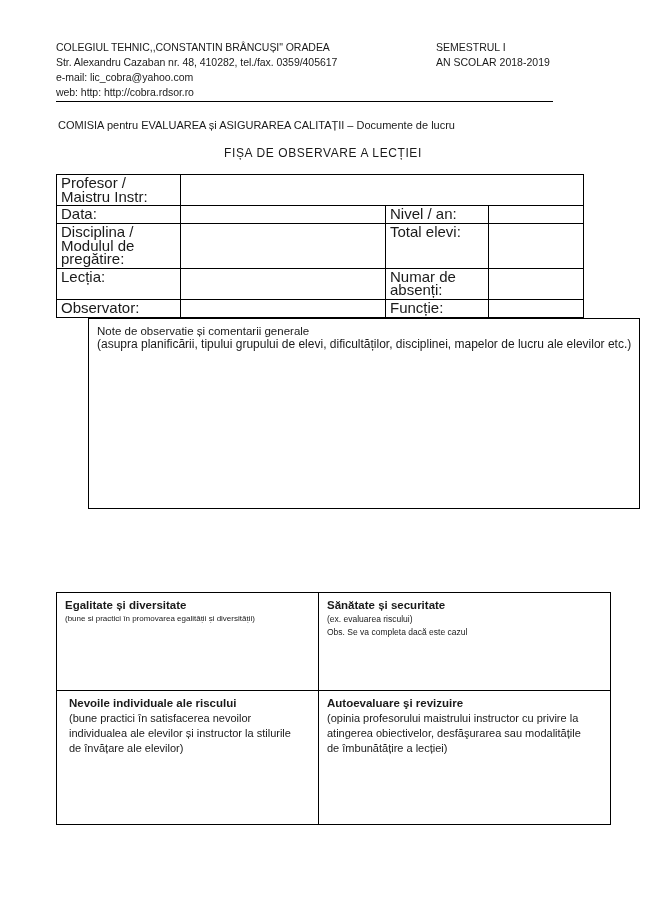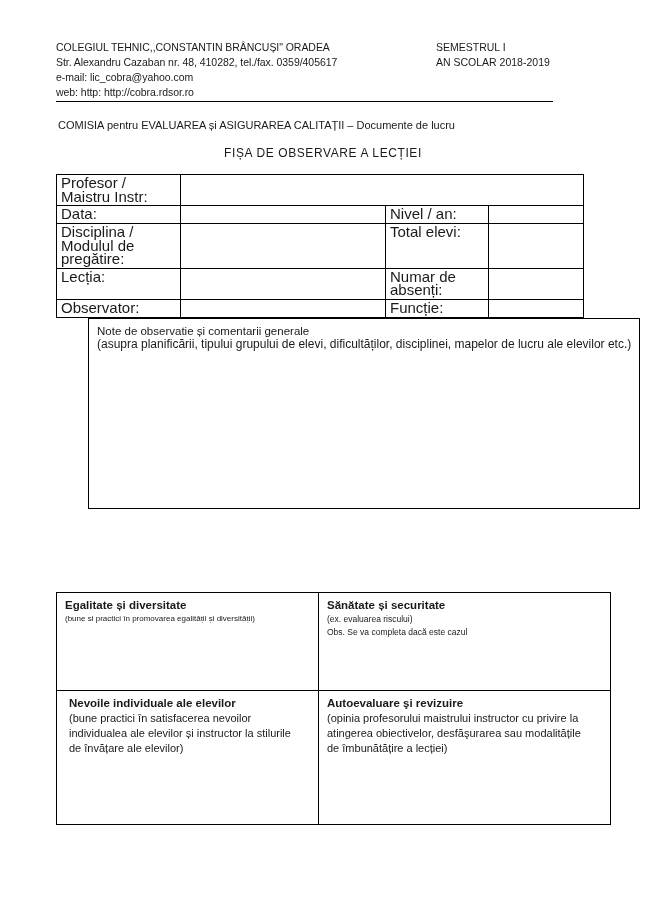--- a/index.html
+++ b/index.html
@@ -257,21 +257,21 @@
           <div class="cell-sub-small">(bune si practici în promovarea egalității și diversității)</div>
         </td>
         <td>
           <div class="cell-title">Sănătate și securitate</div>
           <div class="cell-sub-med">(ex. evaluarea riscului)</div>
           <div class="cell-sub-med">Obs. Se va completa dacă este cazul</div>
         </td>
       </tr>
       <tr class="row-bottom">
         <td>
-          <div class="cell-title indent">Nevoile individuale ale elevilor</div>
+          <div class="cell-title indent">Nevoile individuale ale riscului</div>
           <div class="cell-sub-large indent">(bune practici în satisfacerea nevoilor</div>
           <div class="cell-sub-large indent">individualea ale elevilor și instructor la stilurile</div>
           <div class="cell-sub-large indent">de învățare ale elevilor)</div>
         </td>
         <td>
           <div class="cell-title">Autoevaluare  şi revizuire</div>
           <div class="cell-sub-large">(opinia profesorului maistrului instructor cu privire la</div>
           <div class="cell-sub-large">atingerea obiectivelor, desfăşurarea sau modalitățile</div>
           <div class="cell-sub-large">de îmbunătățire a lecției)</div>
         </td>

